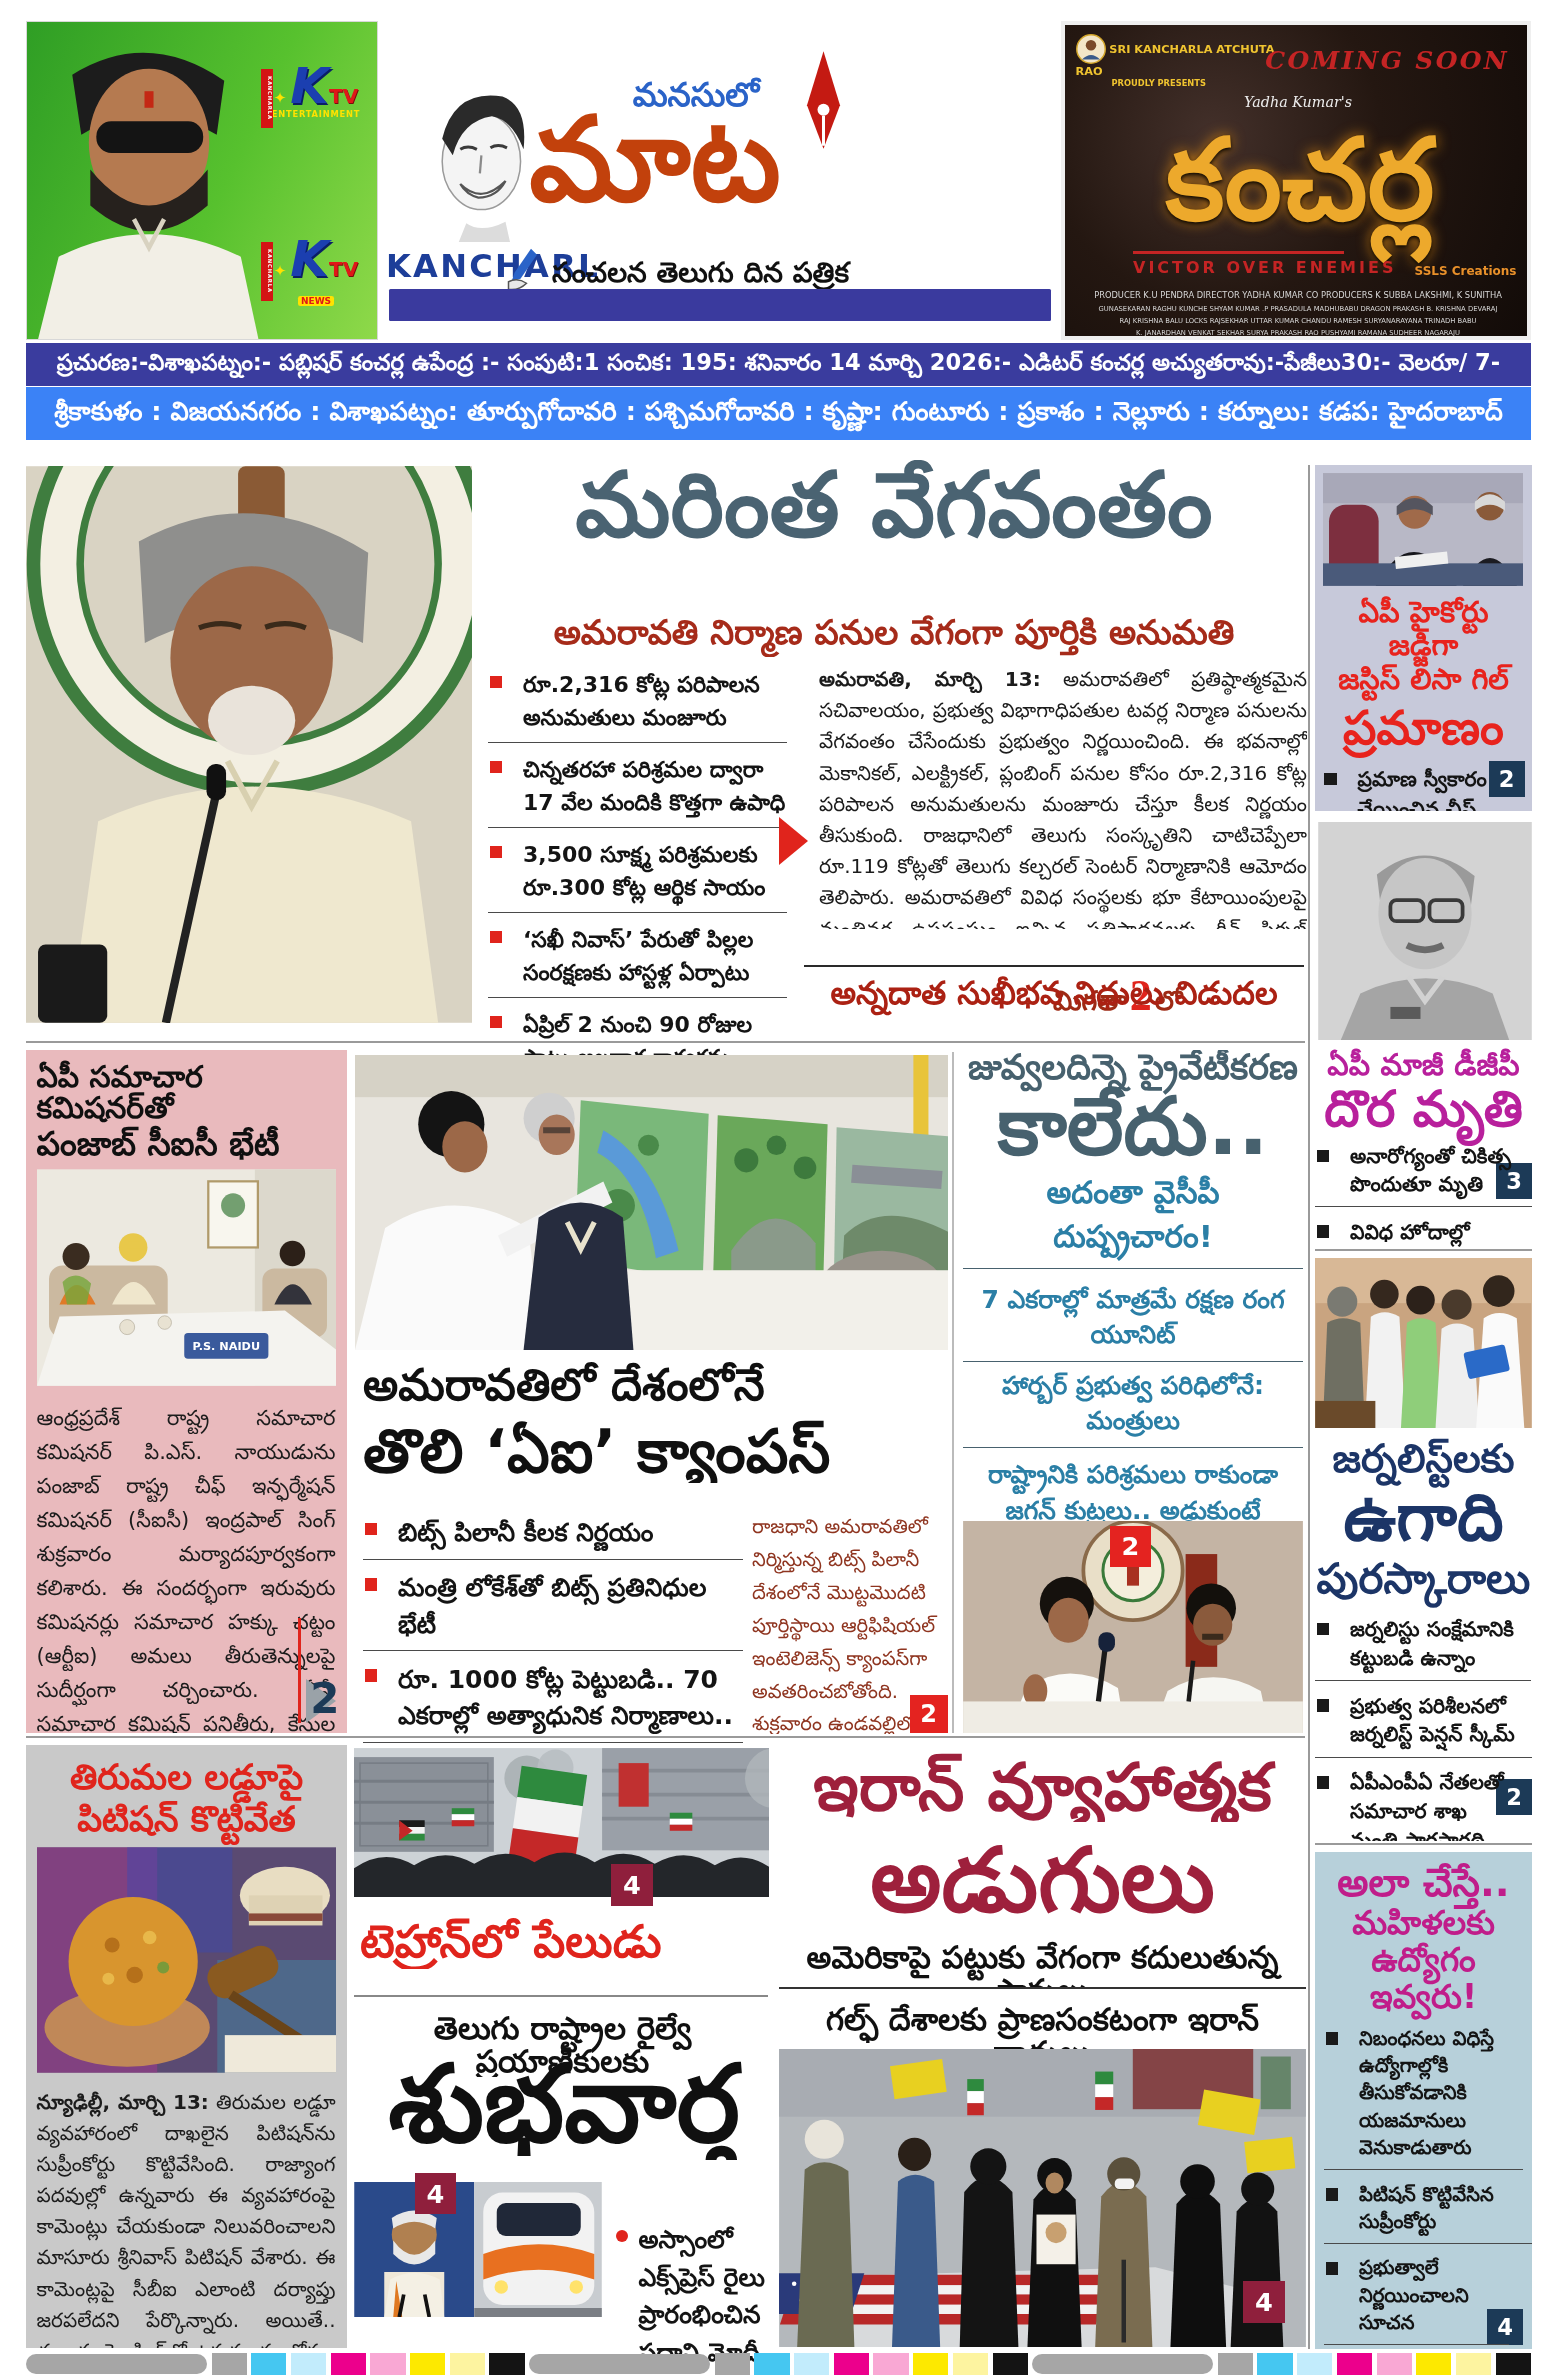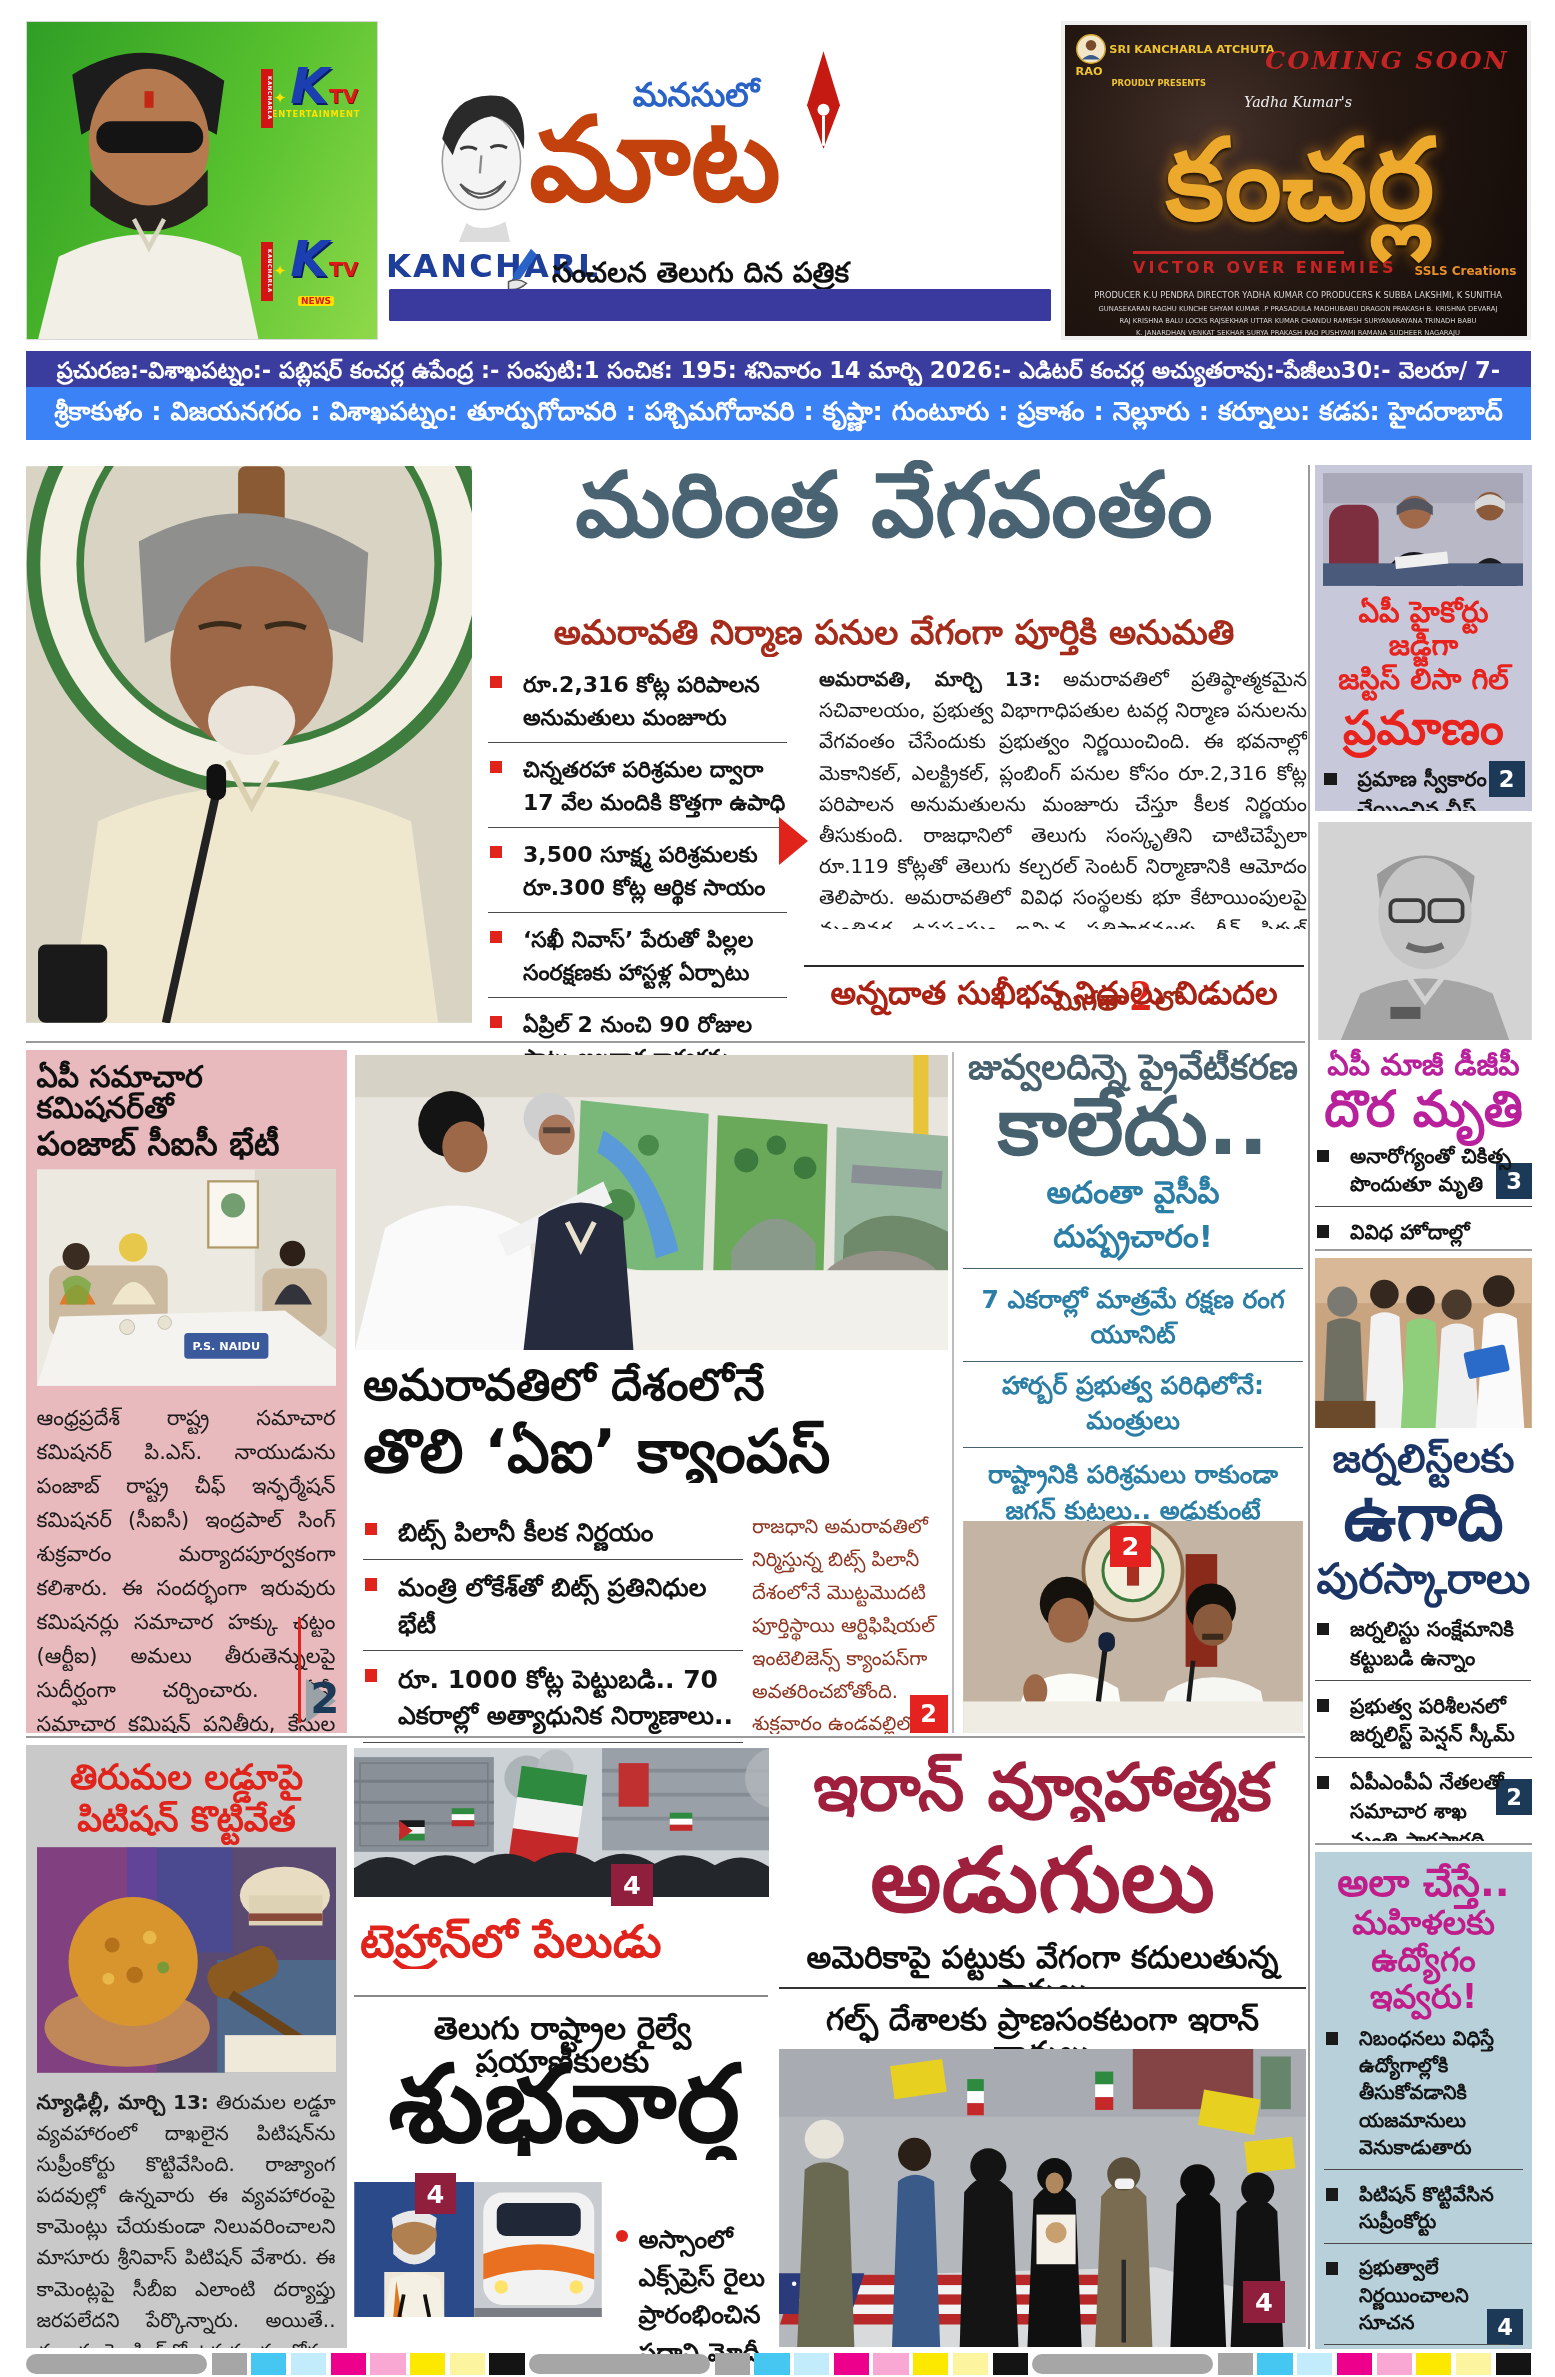--- a/index.html
+++ b/index.html
@@ -147,21 +147,21 @@
   <div class="abs ctr movie-title" style="left:30px;top:89px;width:410px;font-size:113px;">కంచర్ల</div>
   <div class="abs" style="left:68px;top:226px;width:211px;height:3px;background:#c42424;"></div>
   <div class="abs victor" style="left:68px;top:233px;font-size:16px;">VICTOR OVER ENEMIES</div>
   <div class="abs" style="right:10.5px;top:239px;color:#e8902a;font-weight:bold;font-size:12px;">SSLS Creations</div>
   <div class="abs ctr credits" style="left:7.5px;top:265px;width:451px;font-size:8.3px;">PRODUCER K.U PENDRA    DIRECTOR YADHA KUMAR    CO PRODUCERS K SUBBA LAKSHMI, K SUNITHA</div>
   <div class="abs ctr credits" style="left:7.5px;top:280px;width:451px;font-size:6.8px;">GUNASEKARAN   RAGHU KUNCHE   SHYAM KUMAR .P   PRASADULA MADHUBABU   DRAGON PRAKASH   B. KRISHNA   DEVARAJ</div>
   <div class="abs ctr credits" style="left:7.5px;top:292px;width:451px;font-size:6.8px;">RAJ KRISHNA   BALU   LOCKS RAJSEKHAR   UTTAR KUMAR   CHANDU RAMESH   SURYANARAYANA   TRINADH BABU</div>
   <div class="abs ctr credits" style="left:7.5px;top:304px;width:451px;font-size:6.8px;">K. JANARDHAN   VENKAT   SEKHAR   SURYA PRAKASH RAO   PUSHYAMI   RAMANA   SUDHEER   NAGARAJU</div>
 </div>
 
-<div class="abs band-blue" style="left:26px;top:343px;width:1505px;height:43px;font-size:22.6px;margin-top:8px;">ప్రచురణ:-విశాఖపట్నం:- పబ్లిషర్ కంచర్ల ఉపేంద్ర :- సంపుటి:1 సంచిక: 195:  శనివారం 14 మార్చి 2026:- ఎడిటర్ కంచర్ల అచ్యుతరావు:-పేజీలు30:- వెలరూ/ 7-</div>
+<div class="abs band-blue" style="left:26px;top:343px;width:1505px;height:43px;font-size:22.6px;">ప్రచురణ:-విశాఖపట్నం:- పబ్లిషర్ కంచర్ల ఉపేంద్ర :- సంపుటి:1 సంచిక: 195:  శనివారం 14 మార్చి 2026:- ఎడిటర్ కంచర్ల అచ్యుతరావు:-పేజీలు30:- వెలరూ/ 7-</div>
 <div class="abs band-maroon" style="left:26px;top:387px;width:1505px;height:53px;font-size:25.6px;">శ్రీకాకుళం : విజయనగరం : విశాఖపట్నం: తూర్పుగోదావరి : పశ్చిమగోదావరి : కృష్ణా: గుంటూరు : ప్రకాశం : నెల్లూరు : కర్నూలు:  కడప: హైదరాబాద్</div>
 
 <svg class="abs" style="left:26px;top:466px;" width="446" height="557" viewBox="0 0 593 740">
   <rect width="593" height="740" fill="#d9d3c3"></rect>
   <circle cx="310" cy="130" r="270" fill="none" stroke="#f3efe2" stroke-width="70"></circle>
   <circle cx="310" cy="130" r="300" fill="none" stroke="#3f7d3f" stroke-width="18"></circle>
   <circle cx="310" cy="130" r="238" fill="none" stroke="#3f7d3f" stroke-width="10"></circle>
   <rect x="282" y="0" width="62" height="95" rx="10" fill="#8a5a35"></rect>
   <path d="M150,100 Q300,18 455,115 L448,235 Q300,162 158,235 Z" fill="#8f8f8d"></path>
   <ellipse cx="300" cy="255" rx="108" ry="122" fill="#9c6848"></ellipse>

